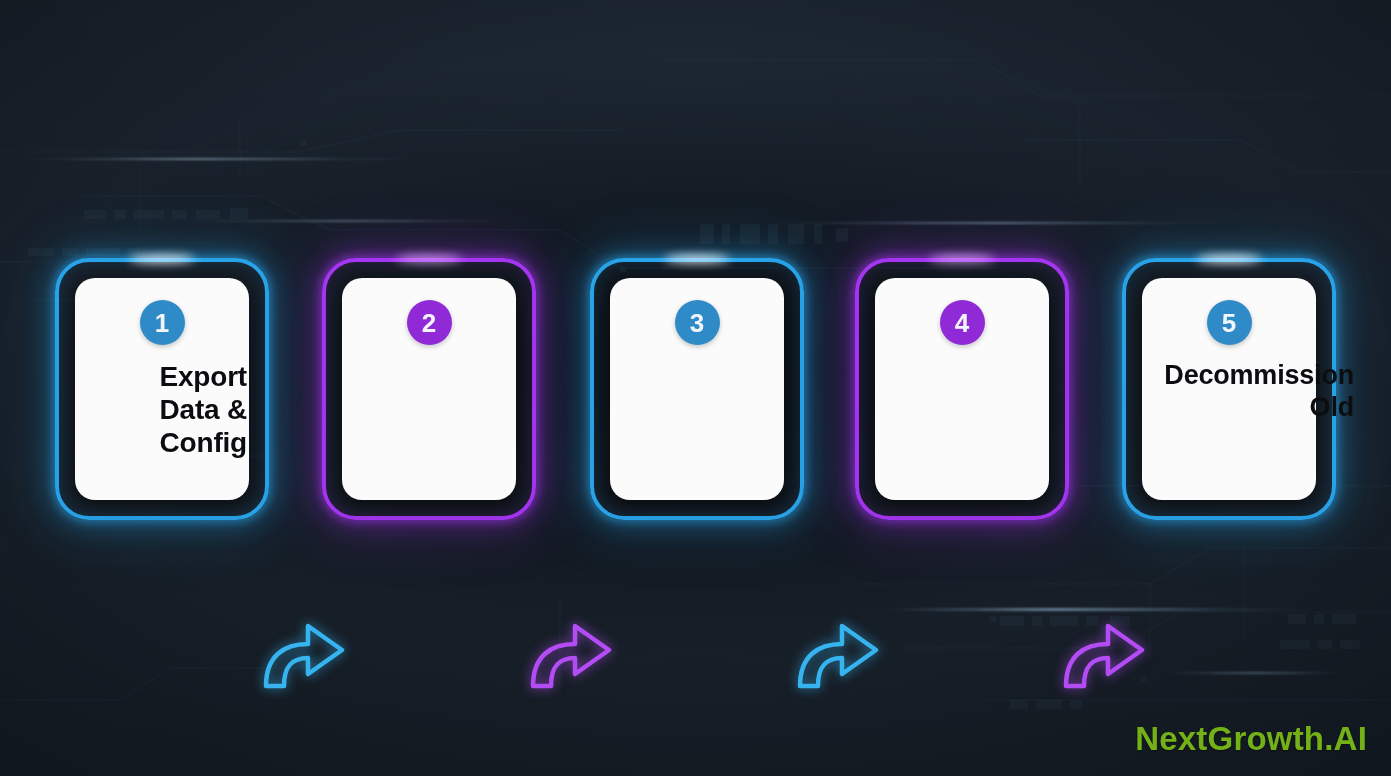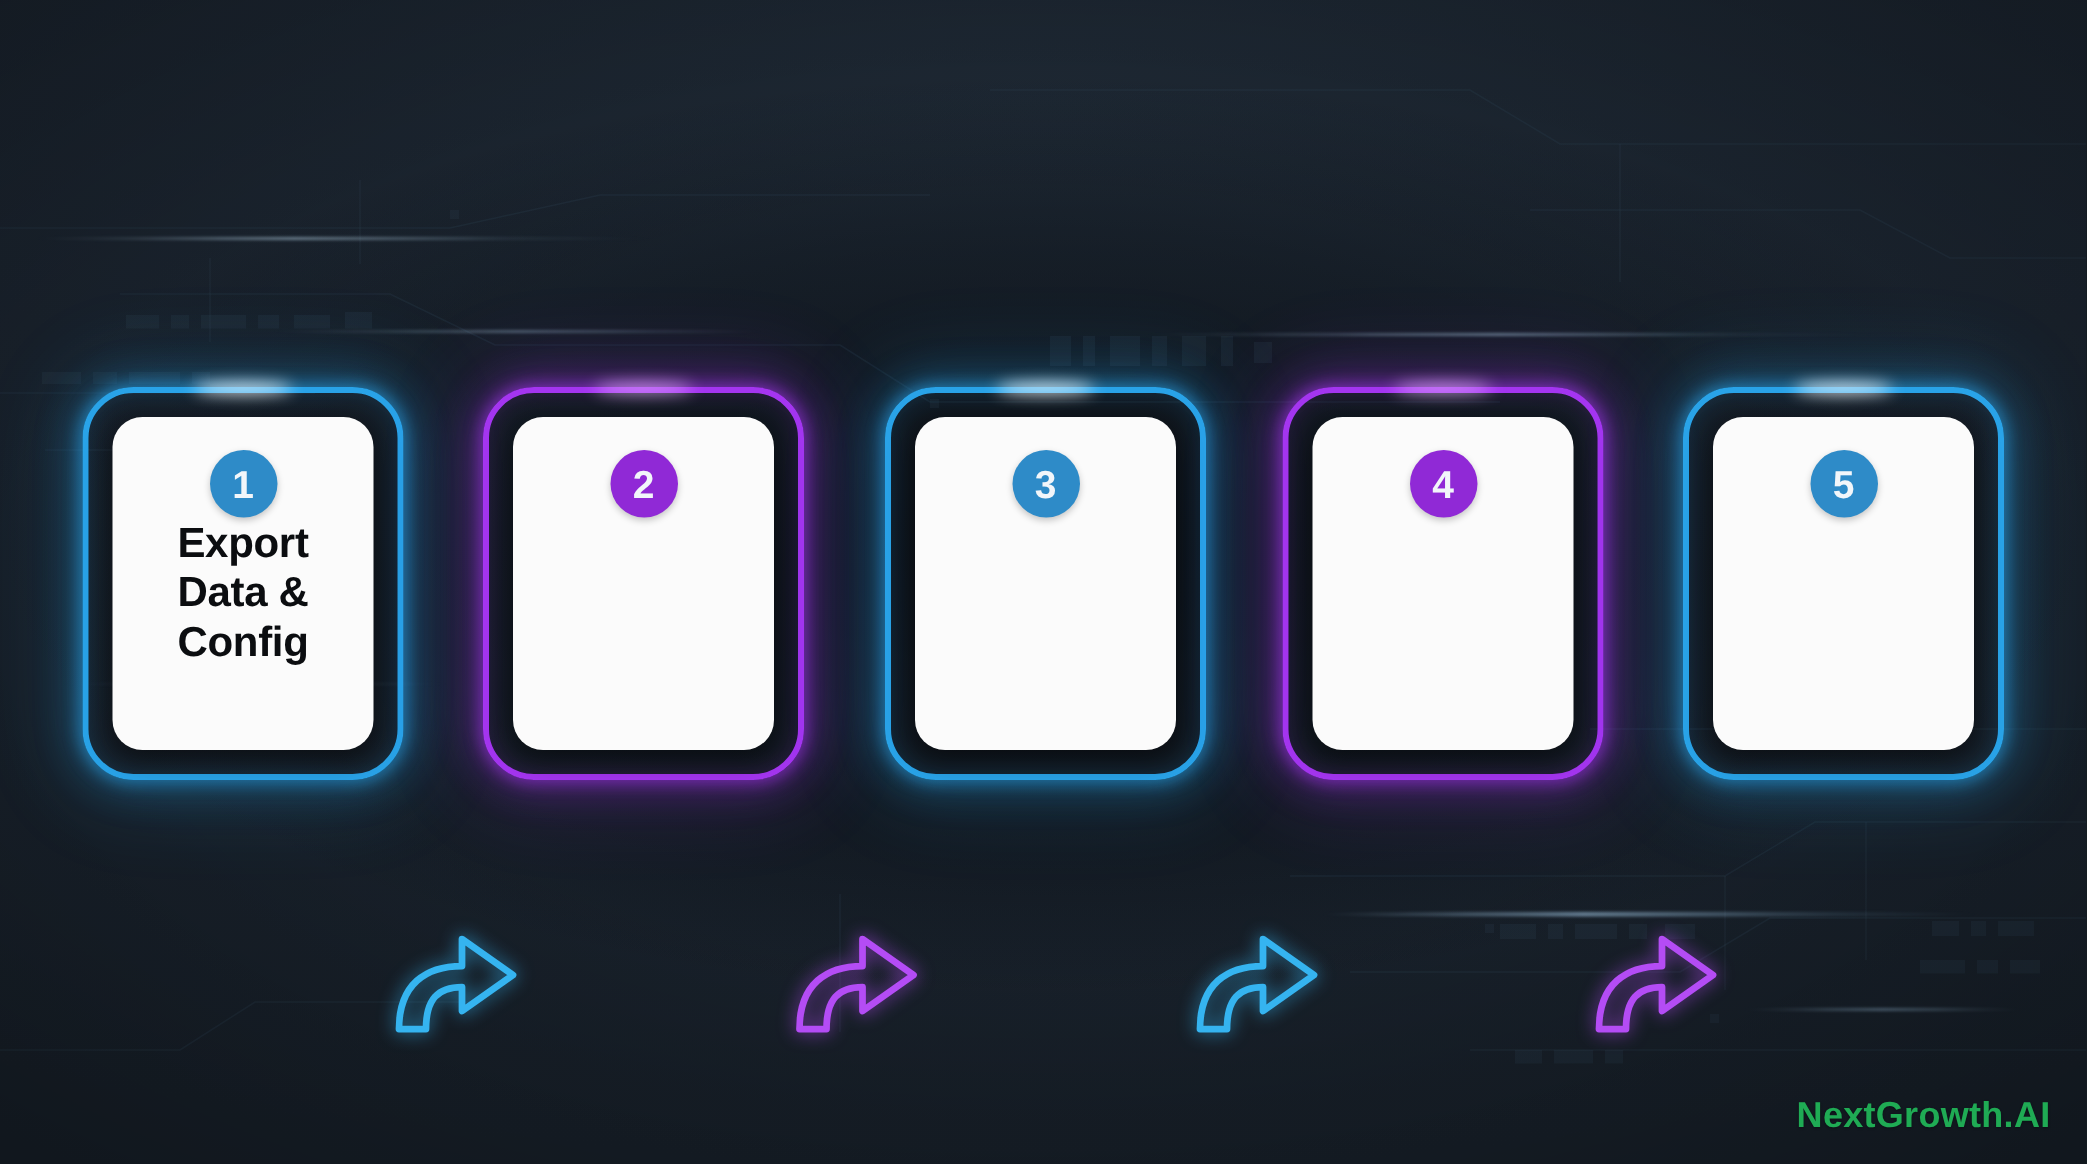--- a/index.html
+++ b/index.html
@@ -157,22 +157,23 @@
     font-size: 26px;
     font-weight: bold;
     line-height: 1;
     flex: 0 0 auto;
     box-shadow: 0 2px 5px rgba(0,0,0,0.22);
   }
   .badge.blue   { background: #2e8bc8; }
   .badge.purple { background: #9029d6; }
 
   .step-label {
+    margin-top: 15px;
     width: 210px;
-    text-align: center;
+    text-align: right;
     color: #0b0d10;
     font-weight: bold;
     font-size: 28px;
     line-height: 1.18;
     letter-spacing: -0.2px;
     white-space: pre-line;
   }
   .step-label.narrow { width: 170px; }
   .step-label.tight  { font-size: 27px; }
 
@@ -184,22 +185,22 @@
     height: 80px;
     pointer-events: none;
   }
   .arrow svg { width: 100%; height: 100%; display: block; overflow: visible; }
 
   
   .watermark {
     position: absolute;
     right: 24px;
     bottom: 18px;
-    color: #22c55e;
-    font-size: 24px;
+    color: #84cc16;
+    font-size: 33px;
     font-weight: bold;
     letter-spacing: 0.2px;
     opacity: 0.85;
     text-shadow: 0 1px 2px rgba(0,0,0,0.4);
   }
 </style>
 </head>
 <body>
 
 <div class="stage">
@@ -329,20 +330,22 @@
 
     <div class="arrow" style="left:1062px; top:352px;">
       <svg viewBox="0 0 86 80" xmlns="http://www.w3.org/2000/svg">
         <path d="M4 76 C4 46 22 34 46 34 L46 16 L80 40 L46 64 L46 48 C30 48 22 56 22 76 Z" fill="none" stroke="#b44cf5" stroke-width="4.5" stroke-linejoin="round" stroke-linecap="round" style="filter: drop-shadow(0 0 6px rgba(180,76,245,0.75));"></path>
       </svg>
     </div>
 
     <div class="step blue" style="left:1122px;">
       <div class="card">
         <div class="badge blue">5</div>
+        <div class="step-label tight" style="width:250px;">Decommission
+Old</div>
       </div>
     </div>
 
   </div>
 
   <div class="watermark">NextGrowth.AI</div>
 
 </div>
 
 </body></html>

